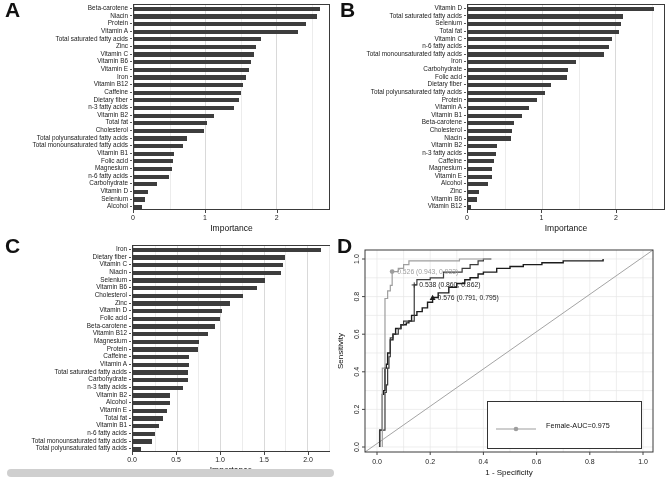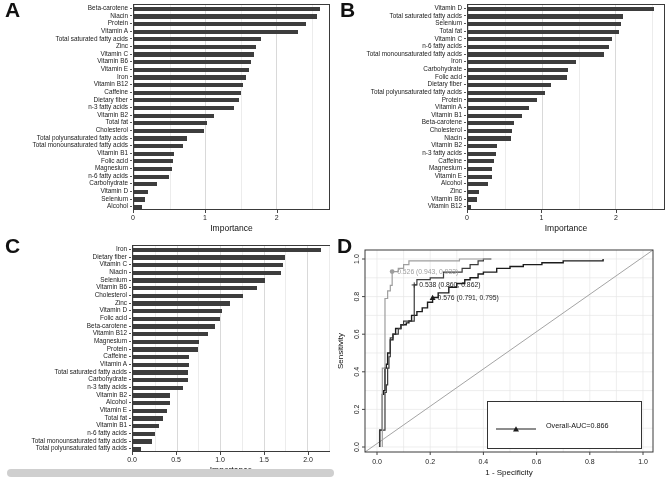--- a/index.html
+++ b/index.html
@@ -407,23 +407,23 @@
           <line x1="27" y1="60.599999999999994" x2="30" y2="60.599999999999994" stroke="#444" stroke-width="1"></line>
           <text x="24" y="60.599999999999994" font-size="7" text-anchor="middle" font-family="Liberation Sans, sans-serif" fill="#222" transform="rotate(-90 24 60.599999999999994)">0.8</text>
           <line x1="27" y1="23" x2="30" y2="23" stroke="#444" stroke-width="1"></line>
           <text x="24" y="23" font-size="7" text-anchor="middle" font-family="Liberation Sans, sans-serif" fill="#222" transform="rotate(-90 24 23)">1.0</text>
           <text x="174" y="239" font-size="8" text-anchor="middle" font-family="Liberation Sans, sans-serif" fill="#111">1 - Specificity</text>
           <text x="8" y="115" font-size="8" text-anchor="middle" font-family="Liberation Sans, sans-serif" fill="#111" transform="rotate(-90 8 115)">Sensitivity</text>
         </svg>
         <div class="legend-box" style="left: 152px; top: 165px; width: 155px; height: 48px;">
           <div class="legend-entry">
             <div class="legend-swatch"><svg width="44" height="10">
-                <line x1="2" y1="5" x2="42" y2="5" stroke="#1c1c1c" stroke-width="1.1"></line>
-                <path d="M 19 7.4 L 25 7.4 L 22 2.2 Z" fill="#1c1c1c"></path>
+                <line x1="2" y1="5" x2="42" y2="5" stroke="#9e9e9e" stroke-width="1.1"></line>
+                <circle cx="22" cy="5" r="2.3" fill="#9e9e9e"></circle>
               </svg></div>
-            <span class="legend-text">Overall-AUC=0.866</span>
+            <span class="legend-text">Female-AUC=0.975</span>
           </div>
         </div>
       </div>
   </div>
 
   <div class="bottom-strip"></div>
 </div>
 
 </body></html>

